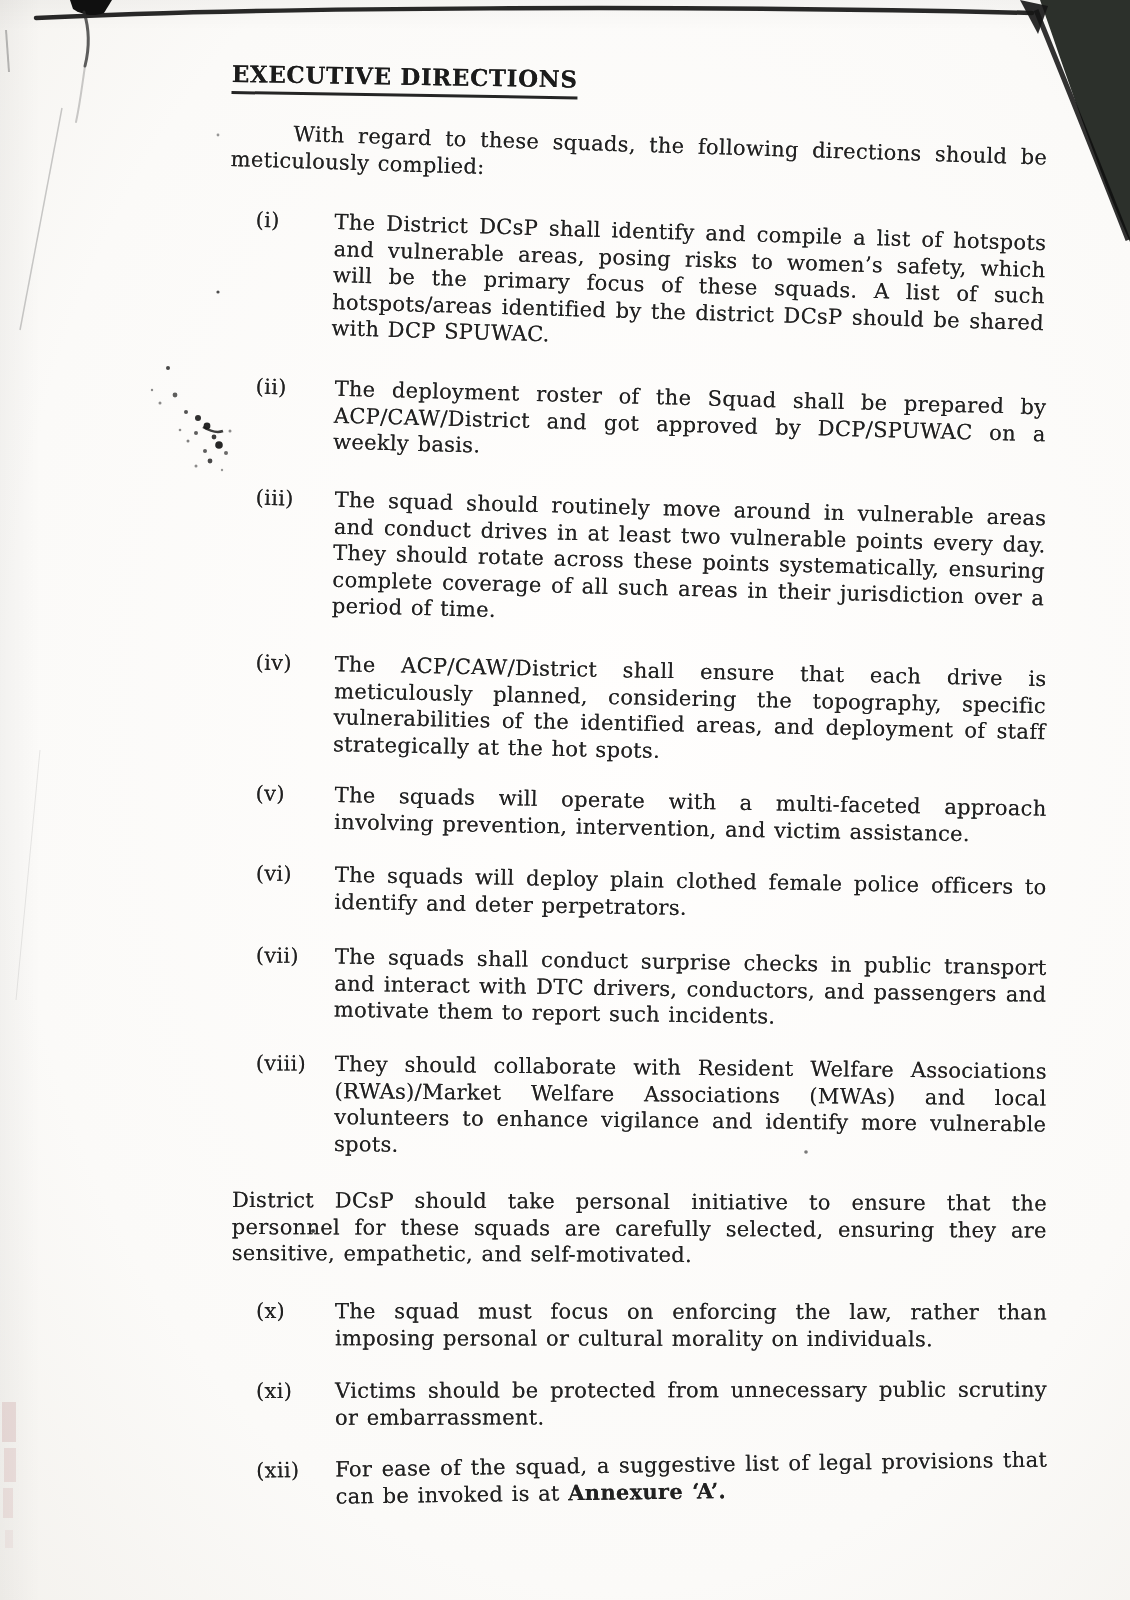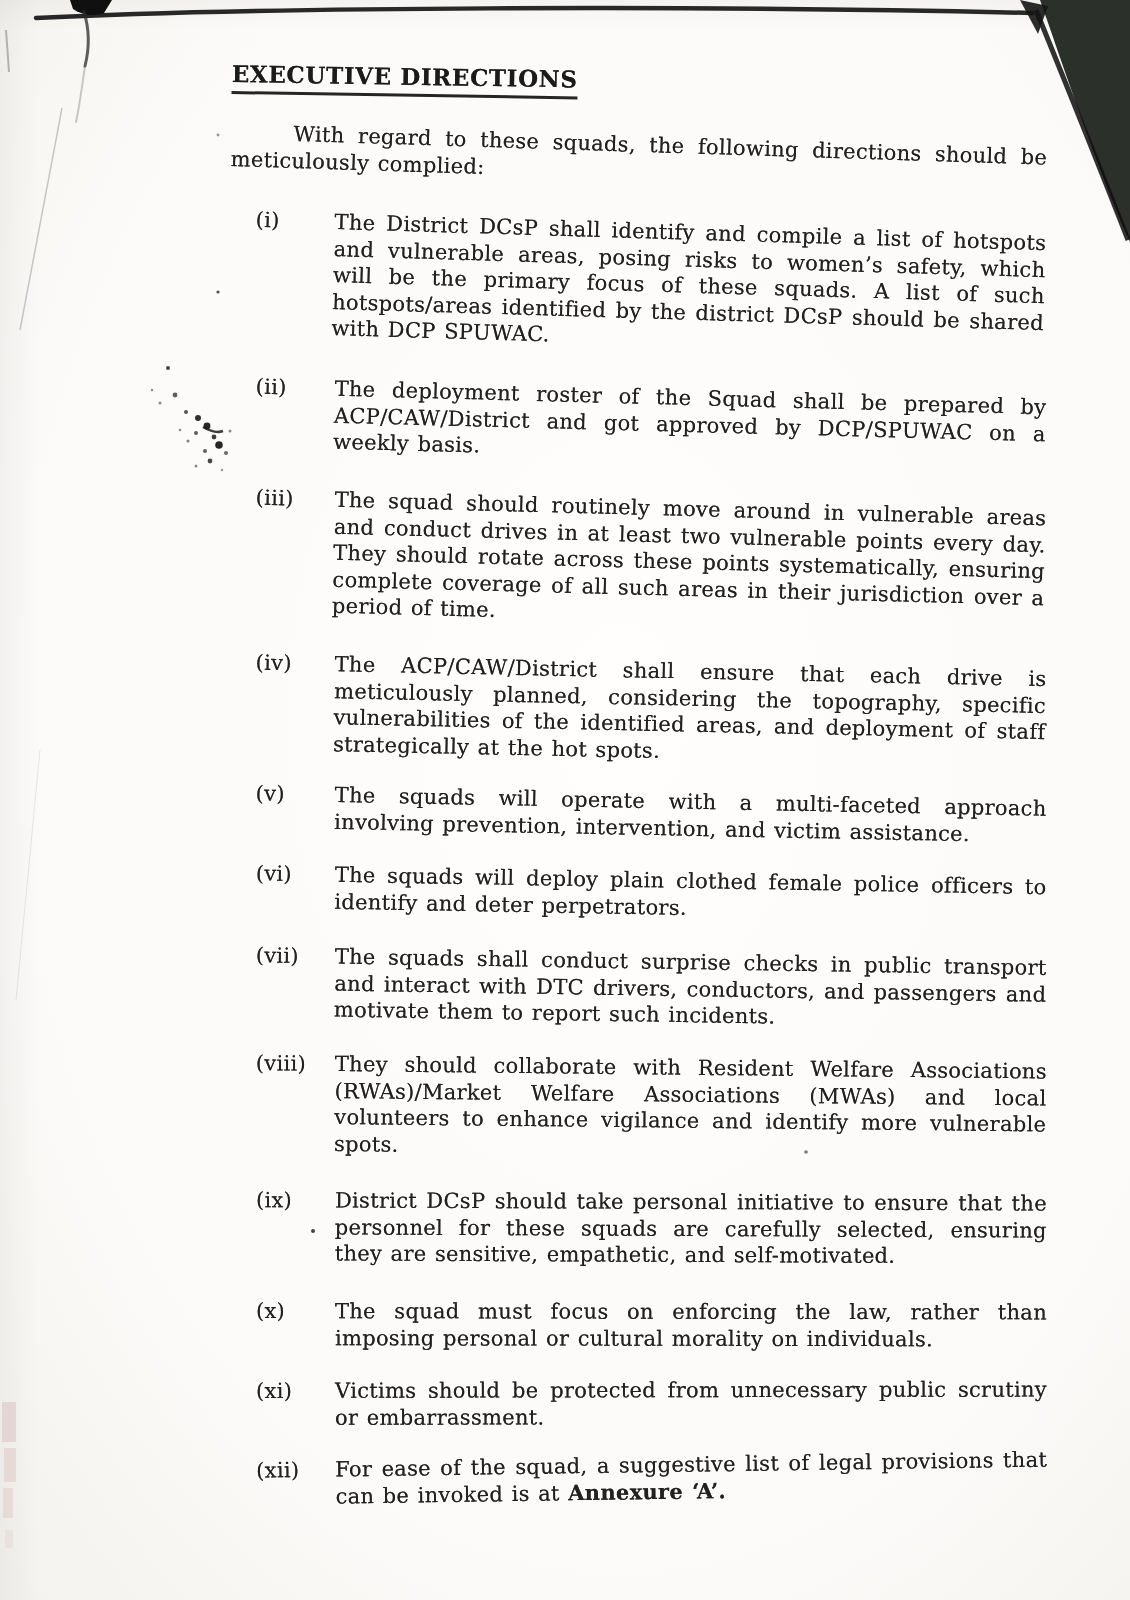--- a/index.html
+++ b/index.html
@@ -140,21 +140,20 @@
   </div>
         <div class="item item-7">
     <span class="num">(vii)</span>
     <span class="txt">The squads shall conduct surprise checks in public transport and interact with DTC drivers, conductors, and passengers and motivate them to report such incidents.</span>
   </div>
         <div class="item item-8">
     <span class="num">(viii)</span>
     <span class="txt">They should collaborate with Resident Welfare Associations (RWAs)/Market Welfare Associations (MWAs) and local volunteers to enhance vigilance and identify more vulnerable spots.</span>
   </div>
         <div class="item item-9">
-    <span class="num">(ix)</span>
     <span class="txt">District DCsP should take personal initiative to ensure that the personnel for these squads are carefully selected, ensuring they are sensitive, empathetic, and self-motivated.</span>
   </div>
         <div class="item item-10">
     <span class="num">(x)</span>
     <span class="txt">The squad must focus on enforcing the law, rather than imposing personal or cultural morality on individuals.</span>
   </div>
         <div class="item item-11">
     <span class="num">(xi)</span>
     <span class="txt">Victims should be protected from unnecessary public scrutiny or embarrassment.</span>
   </div>

